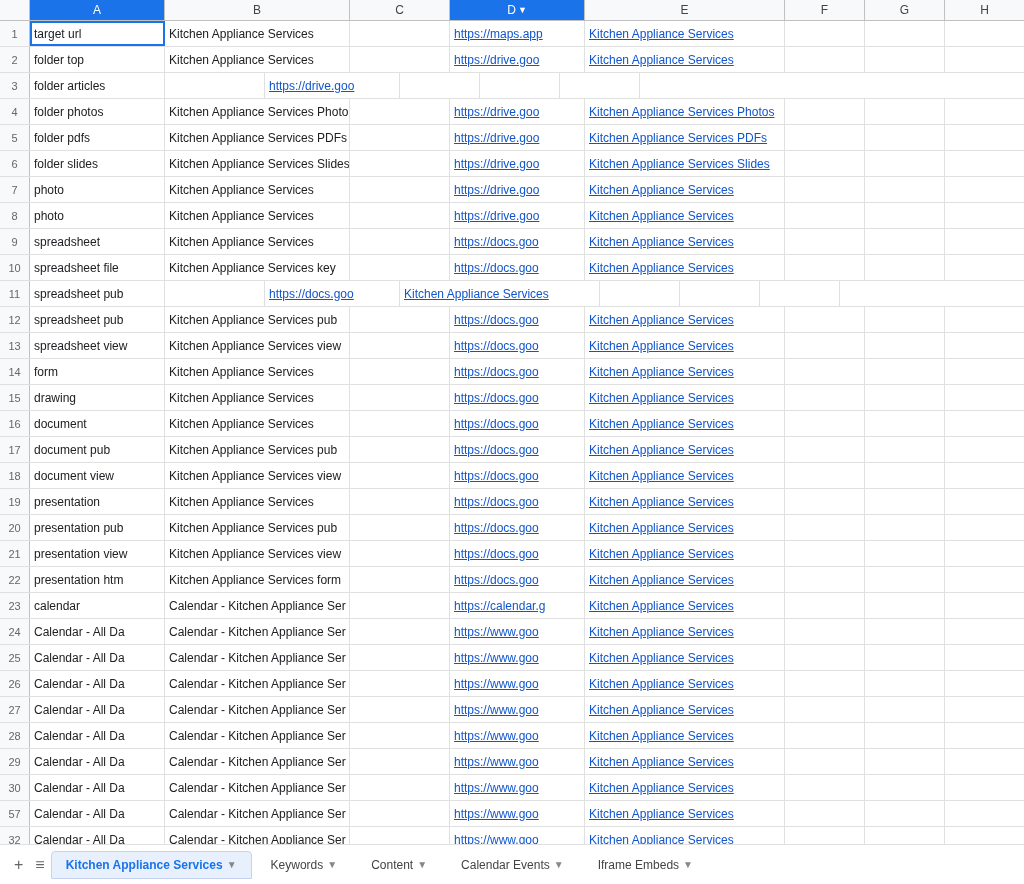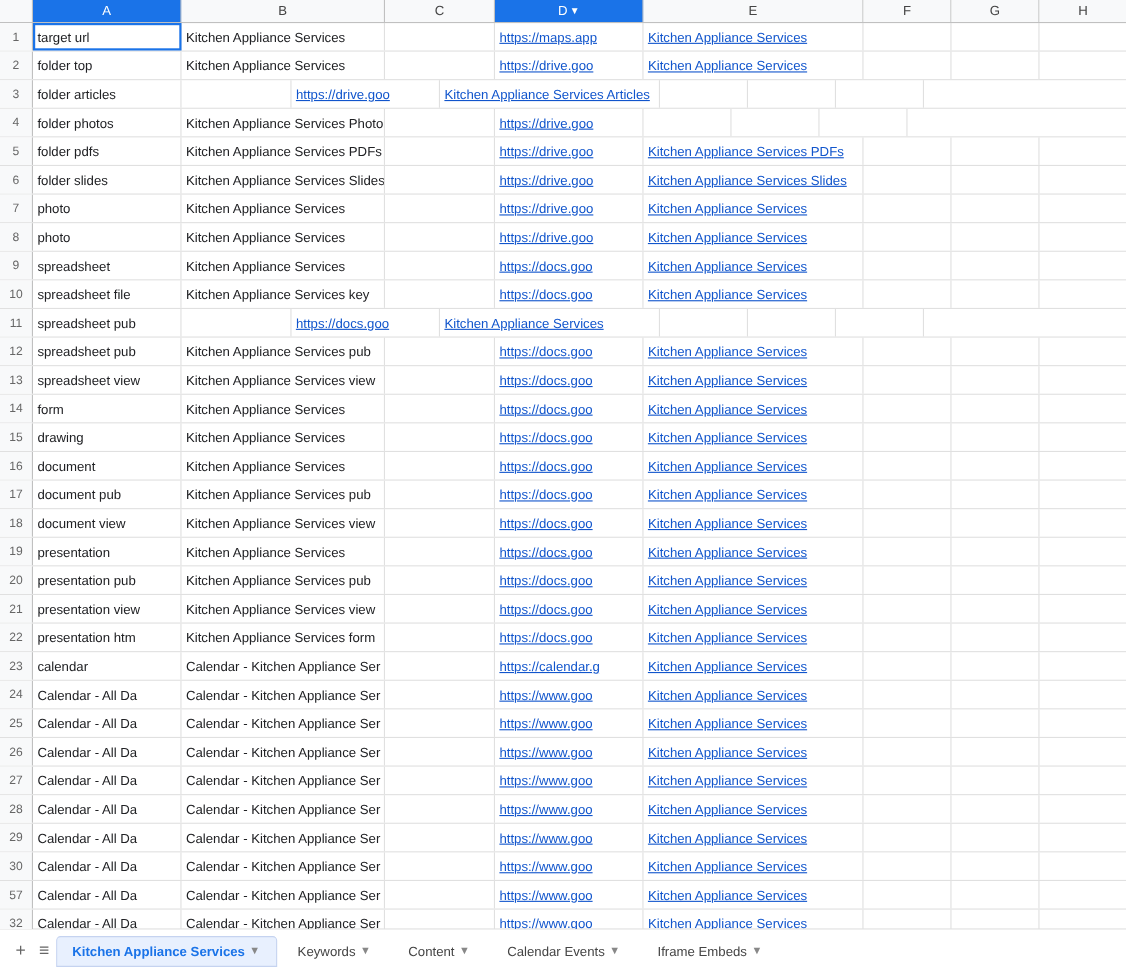--- a/index.html
+++ b/index.html
@@ -234,31 +234,31 @@
         <div class="cell col-e link">Kitchen Appliance Services</div>
         <div class="cell col-f"></div>
         <div class="cell col-g"></div>
         <div class="cell col-h"></div>
       </div>
       <div class="data-row">
         <div class="row-num">3</div>
         <div class="cell col-a">folder articles</div>
         <div class="cell col-c"></div>
         <div class="cell col-d link">https://drive.goo</div>
-        <div class="cell col-e link">Kitchen Appliance Services Articles</div>
         <div class="cell col-f"></div>
         <div class="cell col-g"></div>
         <div class="cell col-h"></div>
       </div>
       <div class="data-row">
         <div class="row-num">4</div>
         <div class="cell col-a">folder photos</div>
         <div class="cell col-b">Kitchen Appliance Services Photo</div>
         <div class="cell col-c"></div>
         <div class="cell col-d link">https://drive.goo</div>
+        <div class="cell col-e link">Kitchen Appliance Services Photos</div>
         <div class="cell col-f"></div>
         <div class="cell col-g"></div>
         <div class="cell col-h"></div>
       </div>
       <div class="data-row">
         <div class="row-num">5</div>
         <div class="cell col-a">folder pdfs</div>
         <div class="cell col-b">Kitchen Appliance Services PDFs</div>
         <div class="cell col-c"></div>
         <div class="cell col-d link">https://drive.goo</div>

